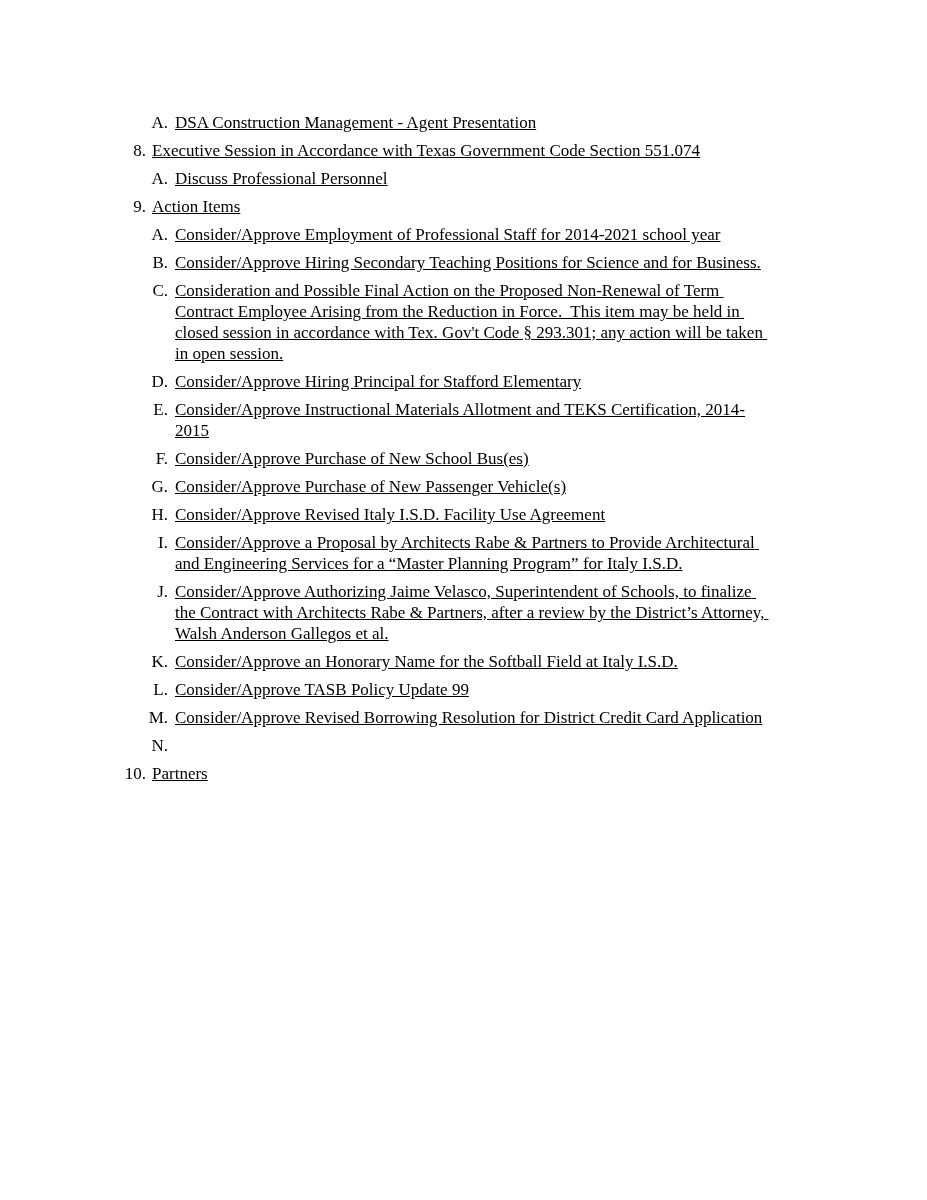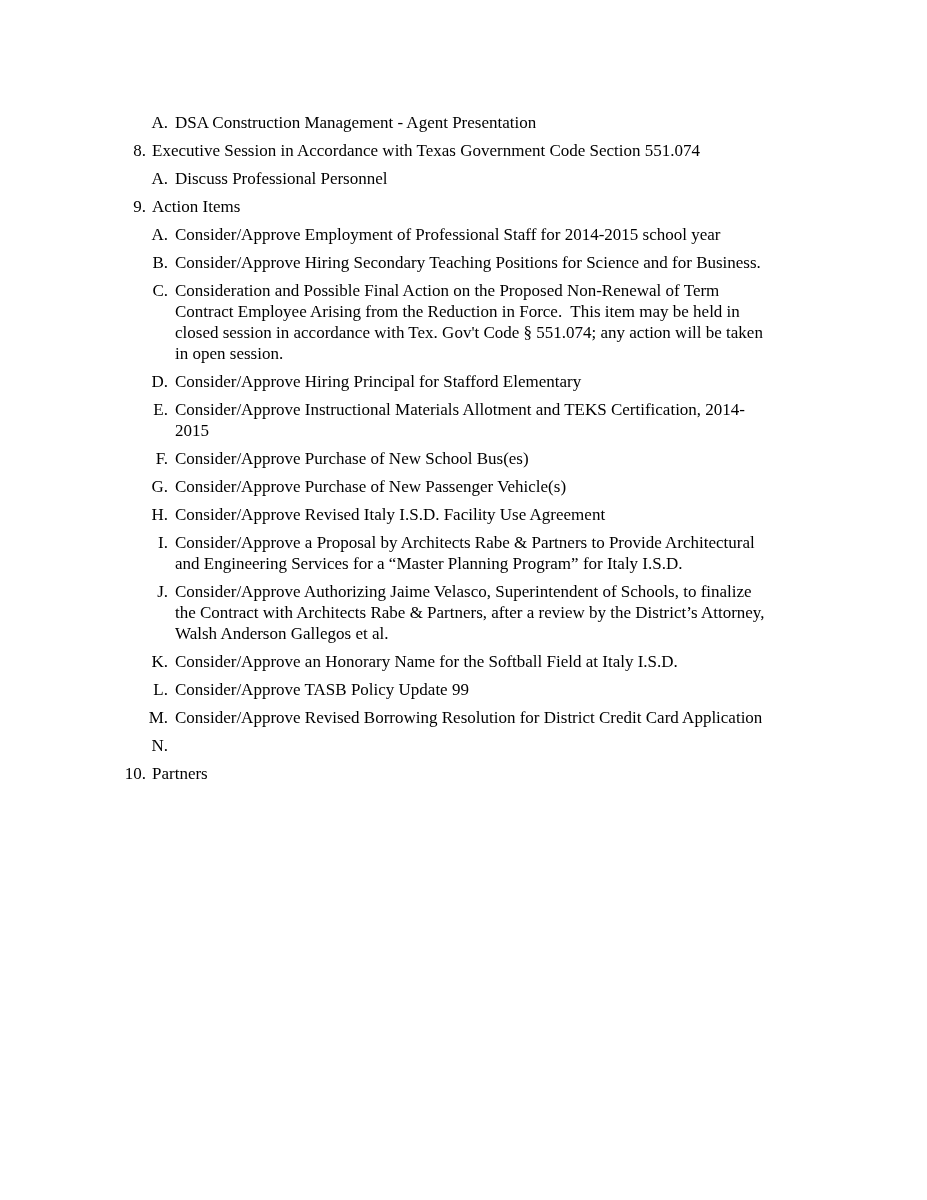--- a/index.html
+++ b/index.html
@@ -35,20 +35,21 @@
     width: 152px;
     padding-right: 6px;
   }
   .agenda-item.lvl2 .marker {
     width: 175px;
     padding-right: 7px;
   }
   .agenda-item .text {
     flex: 0 1 auto;
     width: 600px;
+    text-decoration: underline;
   }
   .agenda-item .para {
     white-space: pre-wrap;
   }
 </style>
 </head>
 <body>
 
 <div class="page">
   <div id="agenda-list">
@@ -72,33 +73,33 @@
       </div>
       <div class="agenda-item lvl1">
         <span class="marker">9.</span>
         <div class="text">
           <div class="para">Action Items</div>
         </div>
       </div>
       <div class="agenda-item lvl2">
         <span class="marker">A.</span>
         <div class="text">
-          <div class="para">Consider/Approve Employment of Professional Staff for 2014-2015 school year</div>
+          <div class="para">Consider/Approve Employment of Professional Staff for 2014-2021 school year</div>
         </div>
       </div>
       <div class="agenda-item lvl2">
         <span class="marker">B.</span>
         <div class="text">
           <div class="para">Consider/Approve Hiring Secondary Teaching Positions for Science and for Business.</div>
         </div>
       </div>
       <div class="agenda-item lvl2">
         <span class="marker">C.</span>
         <div class="text">
-          <div class="para">Consideration and Possible Final Action on the Proposed Non-Renewal of Term Contract Employee Arising from the Reduction in Force.  This item may be held in closed session in accordance with Tex. Gov't Code § 551.074; any action will be taken in open session.</div>
+          <div class="para">Consideration and Possible Final Action on the Proposed Non-Renewal of Term Contract Employee Arising from the Reduction in Force.  This item may be held in closed session in accordance with Tex. Gov't Code § 293.301; any action will be taken in open session.</div>
         </div>
       </div>
       <div class="agenda-item lvl2">
         <span class="marker">D.</span>
         <div class="text">
           <div class="para">Consider/Approve Hiring Principal for Stafford Elementary</div>
         </div>
       </div>
       <div class="agenda-item lvl2">
         <span class="marker">E.</span>

